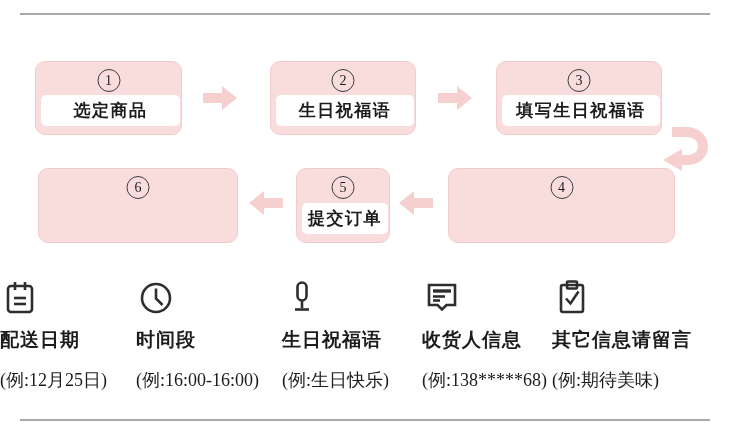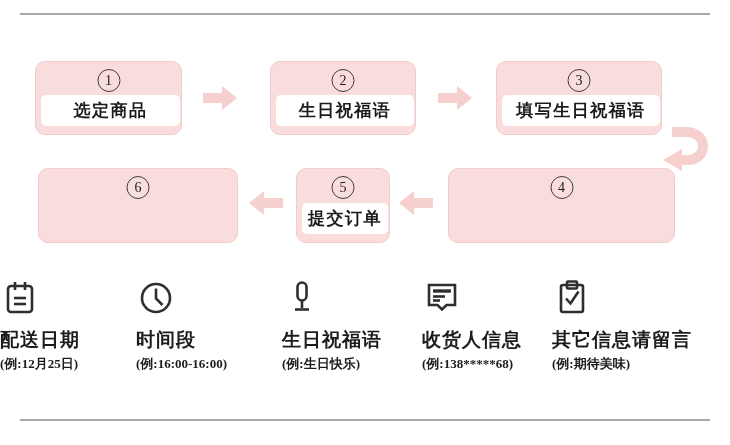--- a/index.html
+++ b/index.html
@@ -29,21 +29,21 @@
     display:flex;align-items:center;justify-content:center;
     font-size:17px;letter-spacing:1.5px;white-space:nowrap;font-weight:600;
   }
   .arrow{position:absolute;}
 
   .legend{position:absolute;left:0;top:272px;width:730px;display:flex;}
   .legend-item{display:flex;flex-direction:column;align-items:flex-start;}
   .legend-icon{height:46px;display:flex;align-items:flex-end;justify-content:center;}
   .legend-icon svg{stroke:var(--icon-dark,#2e2e2e);fill:none;stroke-width:2.6;}
   .legend-title{margin-top:10px;font-size:19px;font-weight:bold;letter-spacing:1px;line-height:24px;white-space:nowrap;}
-  .legend-example{margin-top:2px;font-size:13px;font-weight:bold;line-height:19px;white-space:nowrap;}
+  .legend-example{margin-top:19px;font-size:18px;font-weight:normal;line-height:19px;white-space:nowrap;}
 </style>
 </head>
 <body>
 
 <div class="canvas">
 
   <div class="hr top"></div>
 
   <div class="step-box" style="left:35px;width:147px;">
     <div class="step-circle">

